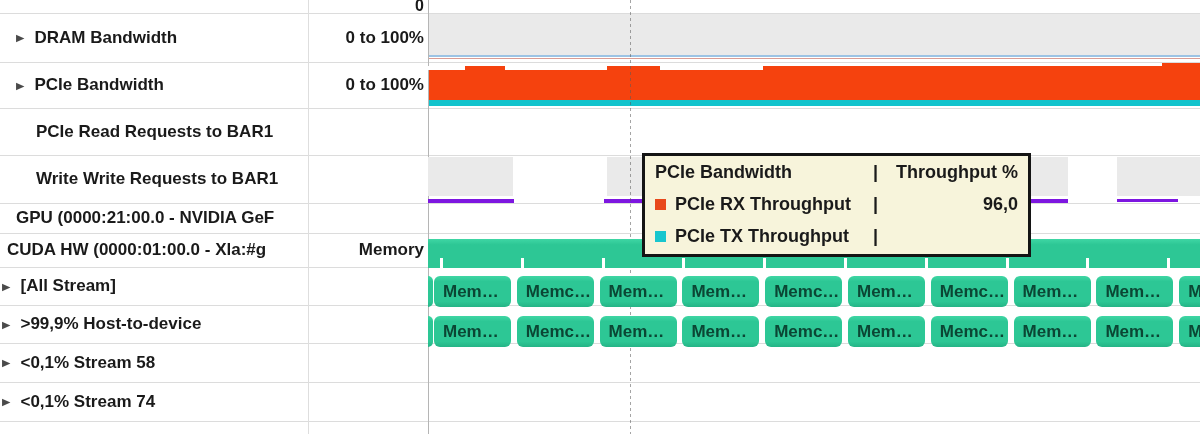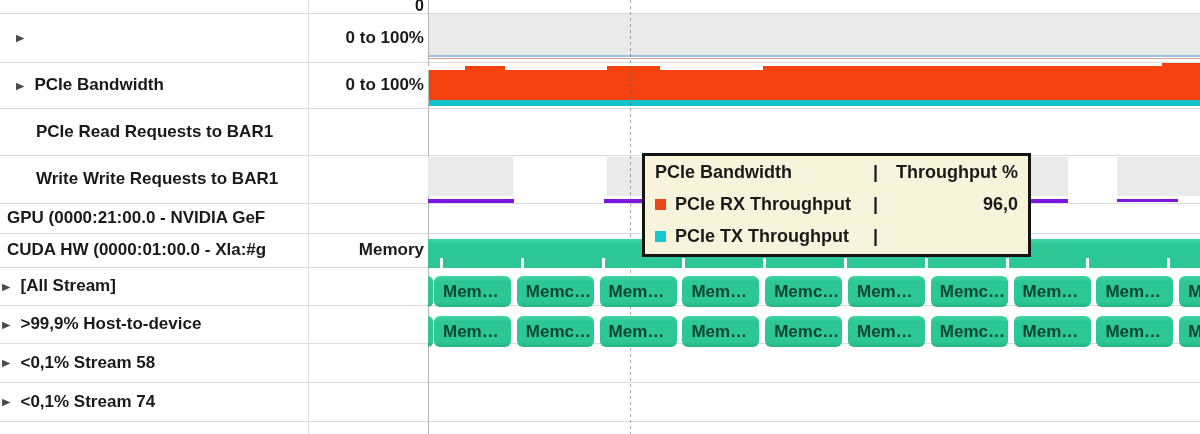--- a/index.html
+++ b/index.html
@@ -70,32 +70,33 @@
     <div class="hsep" style="top: 62px;"></div>
     <div class="hsep" style="top: 13px;"></div>
 
   <div class="vdiv col2"></div>
   <div class="vdiv tl"></div>
 
   <div class="toptick">0</div>
 
   <div class="rowlabel" style="top:13px;height:49px;padding-left:16px;">
     <span class="tri">▶</span>
+    <span>DRAM Bandwidth</span>
   </div>
   <div class="rowlabel" style="top:62px;height:46px;padding-left:16px;">
     <span class="tri">▶</span>
     <span>PCIe Bandwidth</span>
   </div>
   <div class="rowlabel" style="top:108px;height:47px;padding-left:36px;">
     <span>PCIe Read Requests to BAR1</span>
   </div>
   <div class="rowlabel" style="top:155px;height:48px;padding-left:36px;">
     <span>Write Write Requests to BAR1</span>
   </div>
-  <div class="rowlabel" style="top:203px;height:30px;padding-left:7px;">
+  <div class="rowlabel" style="top:203px;height:30px;padding-left:16px;">
     <span>GPU (0000:21:00.0 - NVIDIA GeF</span>
   </div>
   <div class="rowlabel" style="top:233px;height:34px;padding-left:7px;">
     <span>CUDA HW (0000:01:00.0 - Xla:#g</span>
   </div>
   <div class="rowlabel" style="top:267px;height:38px;padding-left:2px;">
     <span class="tri">▶</span>
     <span>[All Stream]</span>
   </div>
   <div class="rowlabel" style="top:305px;height:38px;padding-left:2px;">

